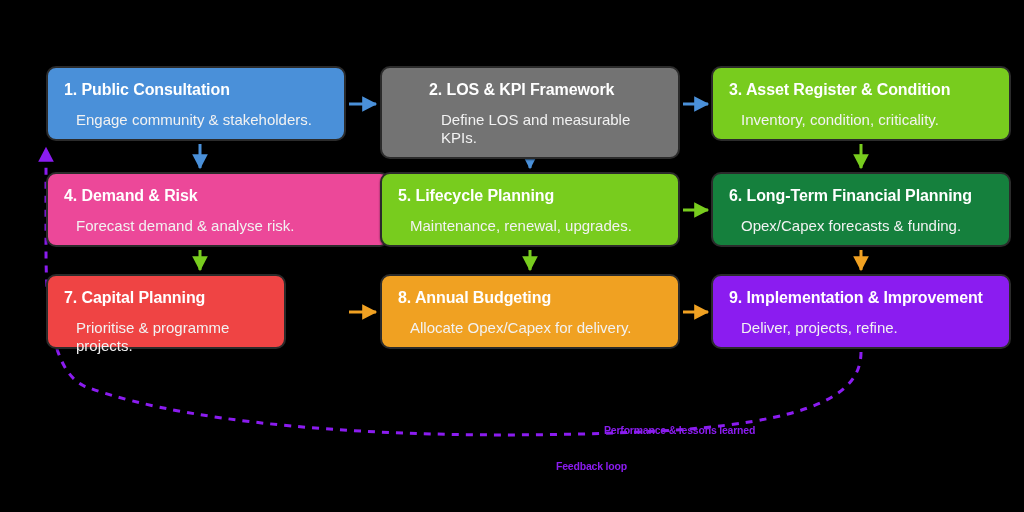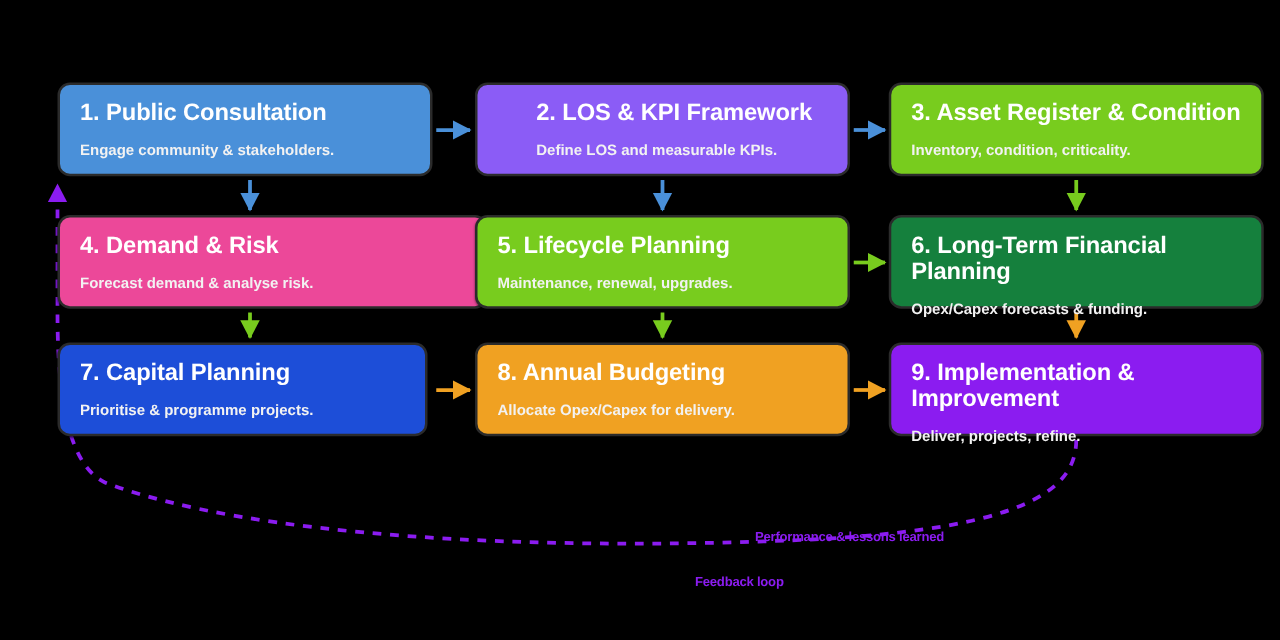--- a/index.html
+++ b/index.html
@@ -31,33 +31,33 @@
   }
   .node {
     position: absolute;
     box-sizing: border-box;
     border-radius: 10px;
     border: 2px solid #2b2b2b;
     padding: 13px 16px 0 16px;
     box-shadow: 0 1px 2px rgba(0,0,0,0.6);
   }
   .node-title {
-    font-size: 19px;
+    font-size: 16px;
     font-weight: bold;
     color: #ffffff;
     line-height: 1.1;
     margin: 0 0 11px 0;
     letter-spacing: -0.1px;
   }
   .node-desc {
-    font-size: 12px;
-    font-weight: bold;
+    font-size: 15px;
+    font-weight: normal;
     color: #f2f2f2;
     line-height: 1.2;
-    margin: 0;
+    margin: 12px;
   }
   .loop-label {
     position: absolute;
     font-size: 10.5px;
     font-weight: bold;
     color: #8b1cf0;
     white-space: nowrap;
     letter-spacing: -0.2px;
   }
 </style>
@@ -108,21 +108,21 @@
 
     <path d="M 861,352 C 861,392 820,424 640,432 C 430,441 200,430 84,386
              C 50,370 46,300 46,250 L 46,148" fill="none" stroke="#8b1cf0" stroke-width="3" stroke-dasharray="7,7" marker-end="url(#ah-purple)"></path>
   </svg>
 
   <div class="node" id="node-n1" style="left: 46px; top: 66px; width: 300px; height: 75px; background: rgb(74, 144, 217);">
     <div class="node-title">1. Public Consultation</div>
     <div class="node-desc">Engage community &amp; stakeholders.</div>
   </div>
 
-  <div class="node" id="node-n2" style="left: 380px; top: 66px; width: 300px; height: 75px; background: #8b5cf6; padding-left: 47px;">
+  <div class="node" id="node-n2" style="left: 380px; top: 66px; width: 300px; height: 93px; background: #737373; padding-left: 47px;">
     <div class="node-title">2. LOS &amp; KPI Framework</div>
     <div class="node-desc">Define LOS and measurable KPIs.</div>
   </div>
 
   <div class="node" id="node-n3" style="left: 711px; top: 66px; width: 300px; height: 75px; background: rgb(120, 204, 30);">
     <div class="node-title">3. Asset Register &amp; Condition</div>
     <div class="node-desc">Inventory, condition, criticality.</div>
   </div>
 
   <div class="node" id="node-n4" style="left: 46px; top: 172px; width: 344px; height: 75px; background: #ec4899;">
@@ -133,21 +133,21 @@
   <div class="node" id="node-n5" style="left: 380px; top: 172px; width: 300px; height: 75px; background: rgb(120, 204, 30);">
     <div class="node-title">5. Lifecycle Planning</div>
     <div class="node-desc">Maintenance, renewal, upgrades.</div>
   </div>
 
   <div class="node" id="node-n6" style="left: 711px; top: 172px; width: 300px; height: 75px; background: #15803d;">
     <div class="node-title">6. Long-Term Financial Planning</div>
     <div class="node-desc">Opex/Capex forecasts &amp; funding.</div>
   </div>
 
-  <div class="node" id="node-n7" style="left: 46px; top: 274px; width: 296px; height: 75px; background: #1d4ed8;">
+  <div class="node" id="node-n7" style="left: 46px; top: 274px; width: 240px; height: 75px; background: #ef4444;">
     <div class="node-title">7. Capital Planning</div>
     <div class="node-desc">Prioritise &amp; programme projects.</div>
   </div>
 
   <div class="node" id="node-n8" style="left: 380px; top: 274px; width: 300px; height: 75px; background: rgb(240, 161, 34);">
     <div class="node-title">8. Annual Budgeting</div>
     <div class="node-desc">Allocate Opex/Capex for delivery.</div>
   </div>
 
   <div class="node" id="node-n9" style="left: 711px; top: 274px; width: 300px; height: 75px; background: rgb(139, 28, 240);">

